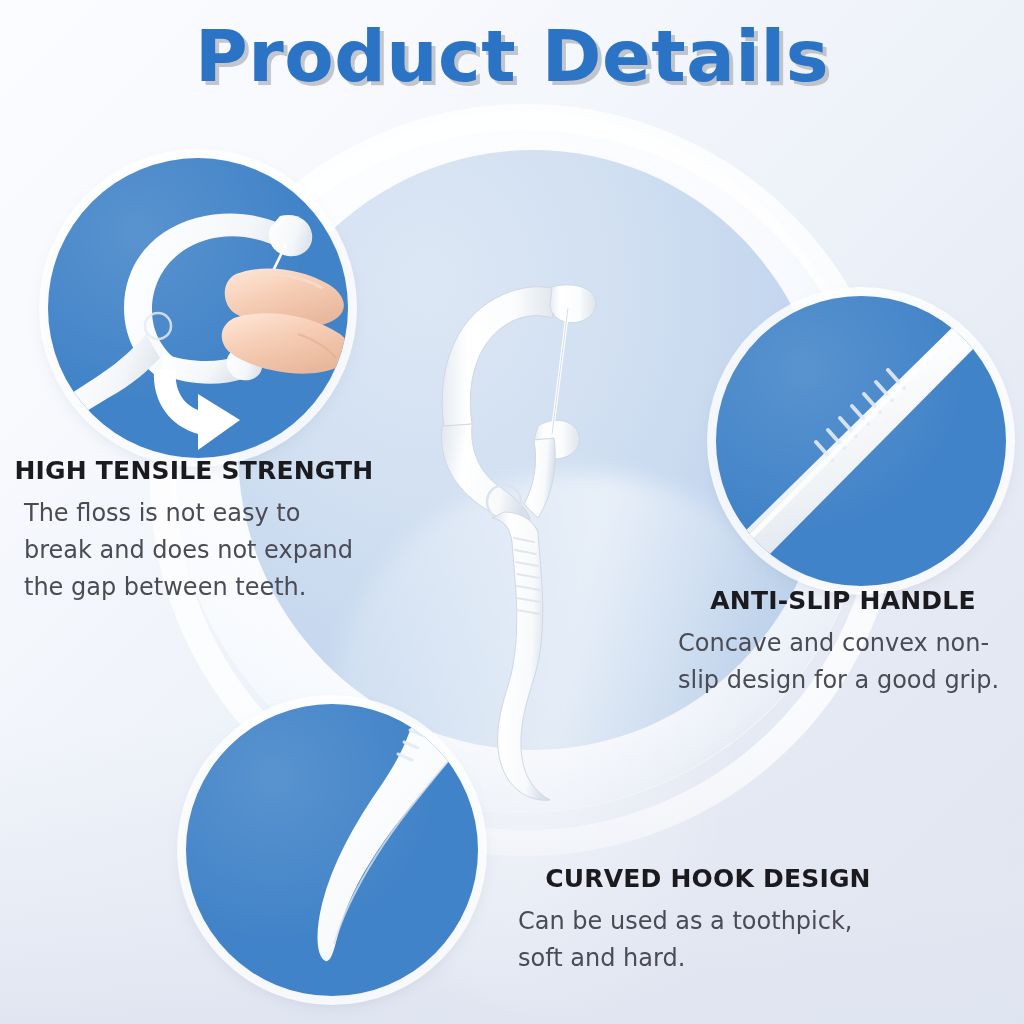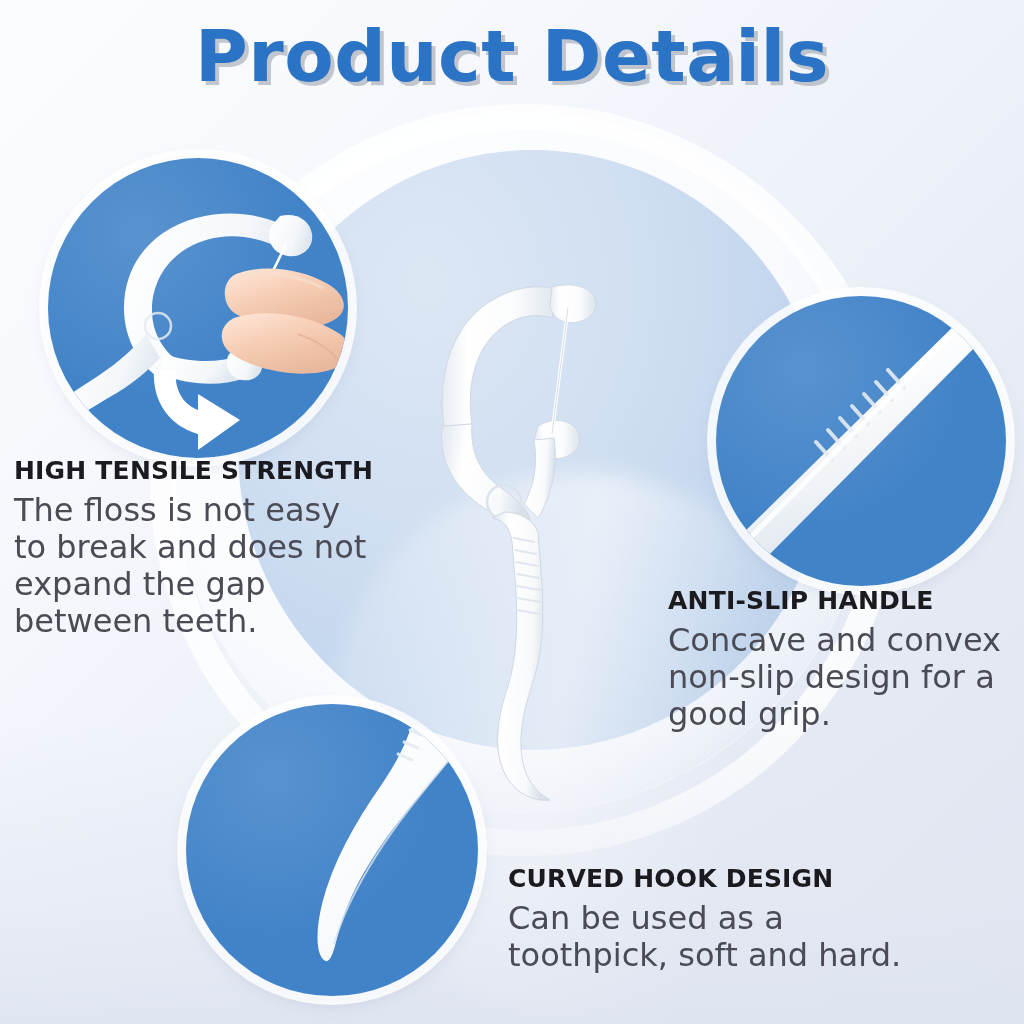--- a/index.html
+++ b/index.html
@@ -134,26 +134,27 @@
   
   .info-block { position: absolute; }
   .info-heading {
     font-size: 25px;
     font-weight: bold;
     color: #1b1b1f;
     letter-spacing: 0.2px;
     margin: 0 0 7px 0;
     font-family: "DejaVu Sans", sans-serif;
     white-space: nowrap;
+    text-align: center;
   }
   .info-body {
-    font-size: 32px;
+    font-size: 24px;
     line-height: 37px;
     color: #4b4b55;
-    margin: 0;
+    margin: 10px;
     font-weight: normal;
     font-family: "DejaVu Sans", sans-serif;
   }
   #info-tensile { left: 14px;  top: 456px; width: 360px; }
   #info-handle  { left: 668px; top: 586px; width: 350px; }
   #info-hook    { left: 508px; top: 864px; width: 400px; }
 
   
   #hero-product {
     position: absolute;

